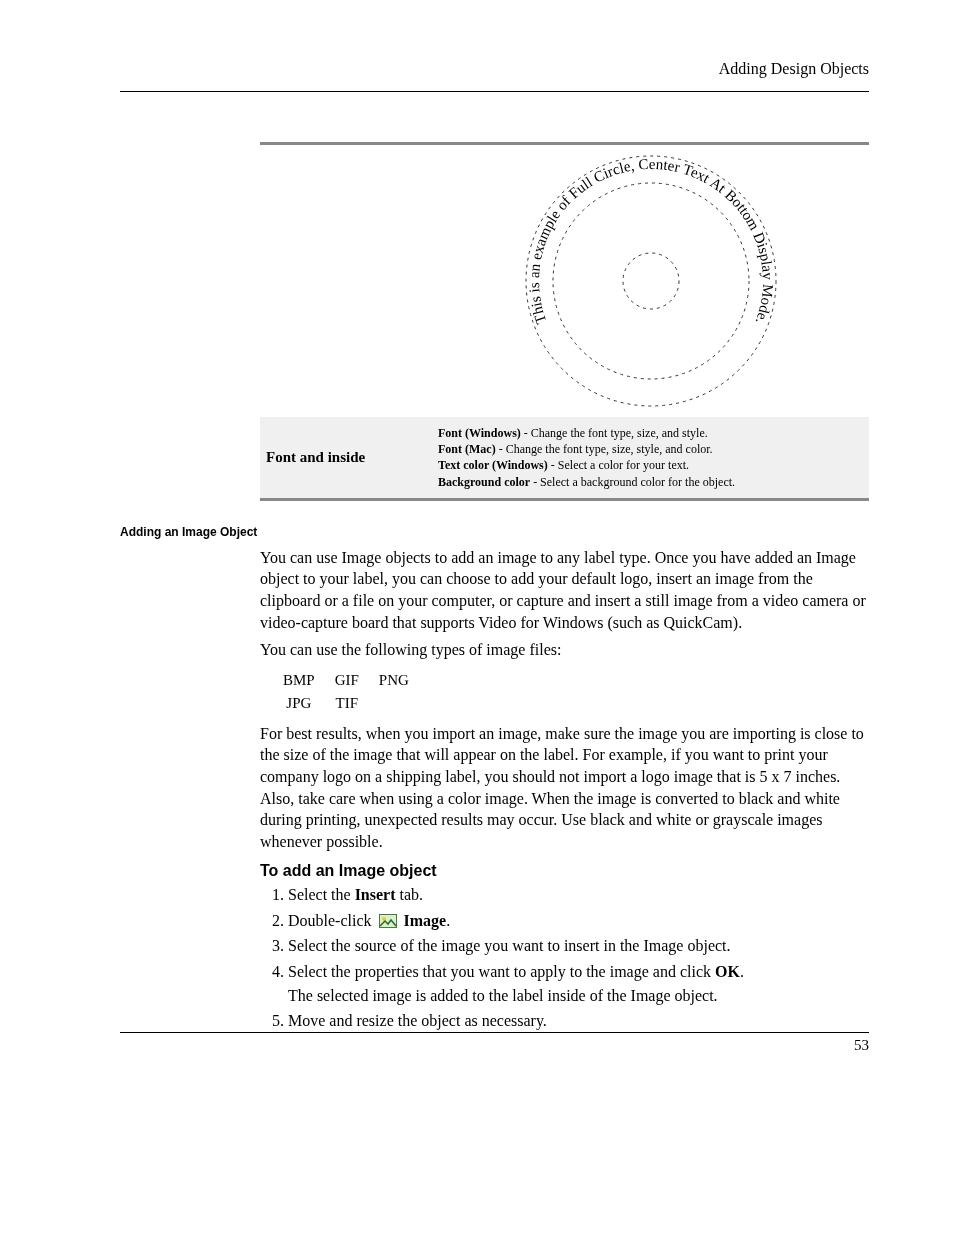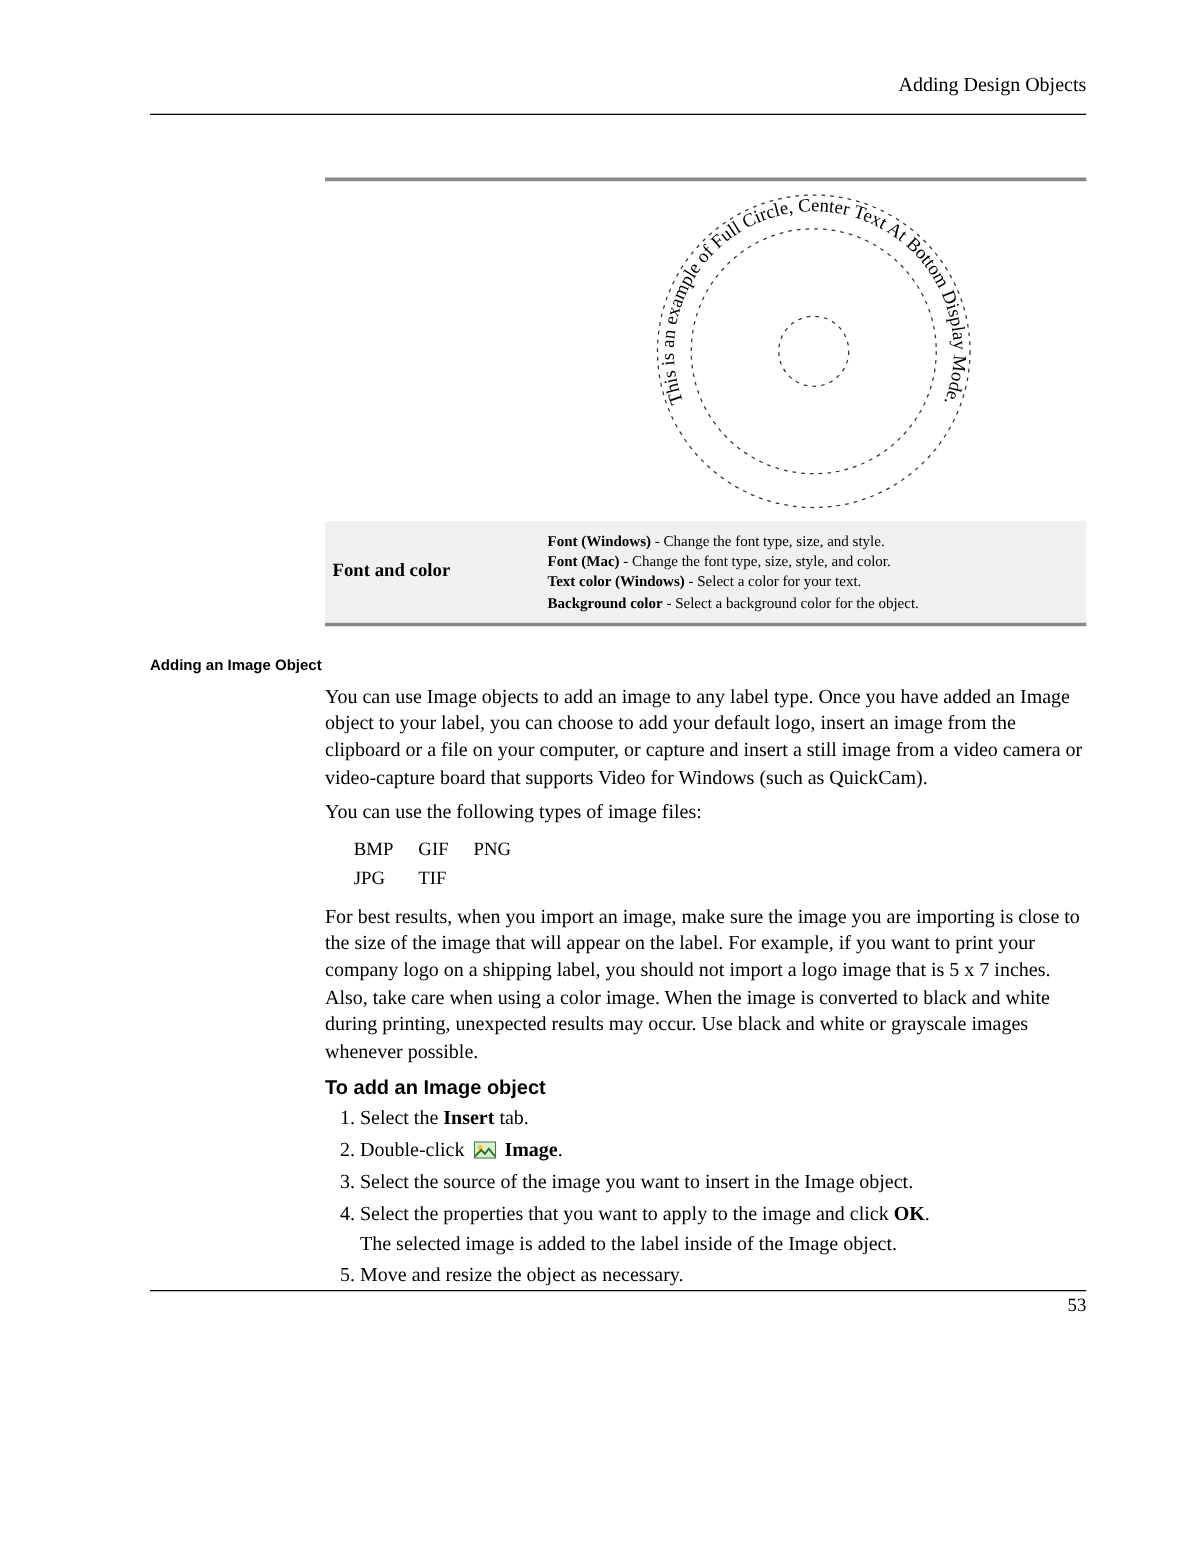--- a/index.html
+++ b/index.html
@@ -75,20 +75,21 @@
   .para {
     font-size: 16px;
     line-height: 1.35;
     margin: 6px 0;
   }
   .types-table {
     margin: 6px 0 6px 4px;
     border-collapse: separate;
     border-spacing: 18px 4px;
     font-size: 15px;
+    text-align: center;
   }
   .subheading {
     font-family: Verdana, Geneva, sans-serif;
     font-weight: bold;
     font-size: 16px;
     margin-top: 10px;
   }
   ol.steps {
     margin: 4px 0 3px 0;
     padding-left: 28px;
@@ -151,21 +152,21 @@
             <circle cx="130" cy="130" r="125" fill="none" stroke="#333" stroke-width="1" stroke-dasharray="3 4"></circle>
             <circle cx="130" cy="130" r="98" fill="none" stroke="#333" stroke-width="1" stroke-dasharray="3 4"></circle>
             <circle cx="130" cy="130" r="28" fill="none" stroke="#333" stroke-width="1" stroke-dasharray="3 4"></circle>
             <text font-family="Times New Roman, serif" font-size="15" fill="#000">
               <textPath href="#outerPath" startOffset="50%" text-anchor="middle">This is an example of Full Circle, Center Text At Bottom Display Mode.</textPath>
             </text>
           </svg>
         </div>
       </div>
       <div class="row tinted">
-        <div class="cell-left">Font and color</div>
+        <div class="cell-left">Font and inside</div>
         <div class="cell-right">
           <div><span class="b">Font (Windows)</span><span> - Change the font type, size, and style.</span></div>
           <div><span class="b">Font (Mac)</span><span> - Change the font type, size, style, and color.</span></div>
           <div><span class="b">Text color (Windows)</span><span> - Select a color for your text.</span></div>
           <div><span class="b">Background color</span><span> - Select a background color for the object.</span></div>
         </div>
       </div>
     </div>
 
     <div class="section-heading">Adding an Image Object</div>

